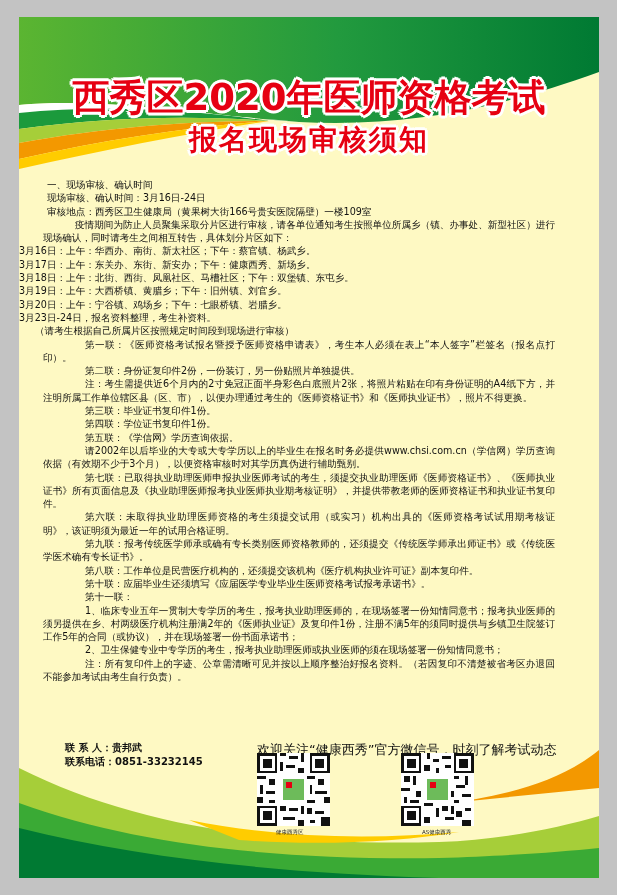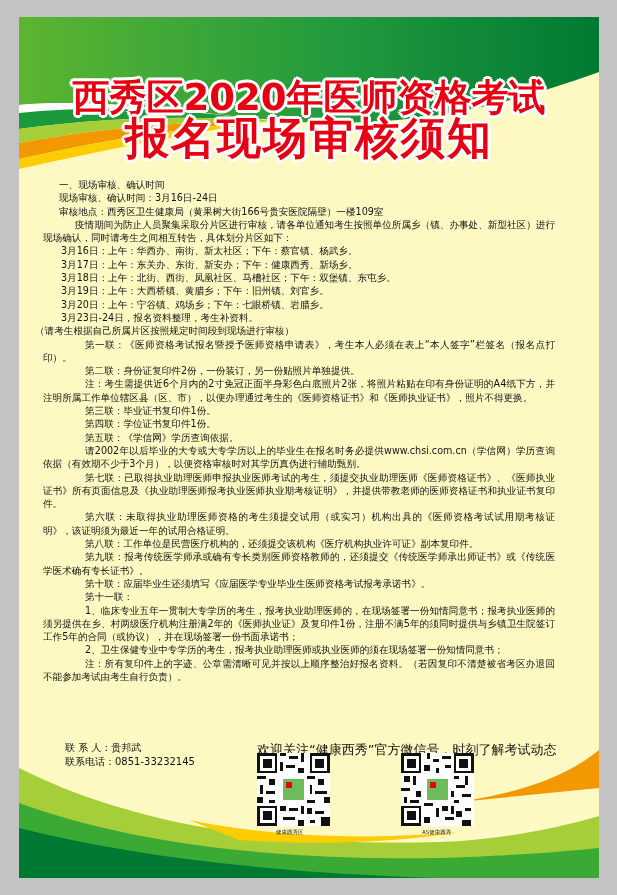--- a/index.html
+++ b/index.html
@@ -22,36 +22,36 @@
   .title {
     position: absolute; left: 0; width: 580px; text-align: center;
     color: #e60012; font-weight: bold;
     font-family: "DejaVu Sans", sans-serif;
     letter-spacing: 0px;
     text-shadow:
       -2px -2px 0 #fff, 2px -2px 0 #fff, -2px 2px 0 #fff, 2px 2px 0 #fff,
       0 -3px 0 #fff, 0 3px 0 #fff, -3px 0 0 #fff, 3px 0 0 #fff;
   }
   .title-1 { top: 56px; font-size: 37px; }
-  .title-2 { top: 92px; font-size: 44px; letter-spacing: 2px; }
+  .title-2 { top: 104px; font-size: 28px; letter-spacing: 2px; }
   .body-text {
     position: absolute; left: 0; top: 161px; width: 536px;
     padding-left: 0;
     font-size: 9.6px; line-height: 13.3px; color: #111;
   }
   .line { white-space: nowrap; overflow: visible; }
-  .ind2 { padding-left: 42px; }
-  .ind1 { padding-left: 40px; }
+  .ind2 { }
+  .ind1 { padding-left: 28px; }
   .ind0 { padding-left: 0px; }
   .para { text-indent: 42px; padding-left: 0; white-space: normal; text-align: justify; margin-left: 24px; }
   .contact {
     position: absolute; left: 22px; top: 724px;
     font-size: 10px; line-height: 14px; color: #111;
   }
-  .contact .row { padding-left: 24px; }
+  .contact .row { padding-left: 24px; font-weight: bold; }
   .qr-caption {
     position: absolute; left: 238px; top: 724px; font-size: 13px; color: #111; white-space: nowrap;
   }
   .qr {
     position: absolute; width: 73px; height: 73px; background: #fff;
   }
   .qr svg { width: 73px; height: 73px; display: block; }
   .qr-label { position: absolute; font-size: 5.5px; color: #222; white-space: nowrap; }
 </style>
 </head>
@@ -93,22 +93,22 @@
 
     <div class="para">第一联：《医师资格考试报名暨授予医师资格申请表》，考生本人必须在表上“本人签字”栏签名（报名点打印）。</div>
     <div class="para">第二联：身份证复印件2份，一份装订，另一份贴照片单独提供。</div>
     <div class="para">注：考生需提供近6个月内的2寸免冠正面半身彩色白底照片2张，将照片粘贴在印有身份证明的A4纸下方，并注明所属工作单位辖区县（区、市），以便办理通过考生的《医师资格证书》和《医师执业证书》，照片不得更换。</div>
     <div class="para">第三联：毕业证书复印件1份。</div>
     <div class="para">第四联：学位证书复印件1份。</div>
     <div class="para">第五联：《学信网》学历查询依据。</div>
     <div class="para">请2002年以后毕业的大专或大专学历以上的毕业生在报名时务必提供www.chsi.com.cn（学信网）学历查询依据（有效期不少于3个月），以便资格审核时对其学历真伪进行辅助甄别。</div>
     <div class="para">第七联：已取得执业助理医师申报执业医师考试的考生，须提交执业助理医师《医师资格证书》、《医师执业证书》所有页面信息及《执业助理医师报考执业医师执业期考核证明》，并提供带教老师的医师资格证书和执业证书复印件。</div>
     <div class="para">第六联：未取得执业助理医师资格的考生须提交试用（或实习）机构出具的《医师资格考试试用期考核证明》，该证明须为最近一年的试用合格证明。</div>
+    <div class="para">第九联：报考传统医学师承或确有专长类别医师资格教师的，还须提交《传统医学师承出师证书》或《传统医学医术确有专长证书》。</div>
     <div class="para">第八联：工作单位是民营医疗机构的，还须提交该机构《医疗机构执业许可证》副本复印件。</div>
-    <div class="para">第九联：报考传统医学师承或确有专长类别医师资格教师的，还须提交《传统医学师承出师证书》或《传统医学医术确有专长证书》。</div>
     <div class="para">第十联：应届毕业生还须填写《应届医学专业毕业生医师资格考试报考承诺书》。</div>
     <div class="para">第十一联：</div>
     <div class="para">1、临床专业五年一贯制大专学历的考生，报考执业助理医师的，在现场签署一份知情同意书；报考执业医师的须另提供在乡、村两级医疗机构注册满2年的《医师执业证》及复印件1份，注册不满5年的须同时提供与乡镇卫生院签订工作5年的合同（或协议），并在现场签署一份书面承诺书；</div>
     <div class="para">2、卫生保健专业中专学历的考生，报考执业助理医师或执业医师的须在现场签署一份知情同意书；</div>
     <div class="para">注：所有复印件上的字迹、公章需清晰可见并按以上顺序整治好报名资料。（若因复印不清楚被省考区办退回不能参加考试由考生自行负责）。</div>
   </div>
 
   <svg class="footer-bg" viewBox="0 0 580 150" preserveAspectRatio="none">
     <path d="M580,22 C540,55 480,70 420,76 L580,60 Z" fill="#f39800"></path>
     <path d="M0,40 C120,100 260,118 420,114 C480,112 540,100 580,88 V150 H0 Z" fill="#a6ce39"></path>

